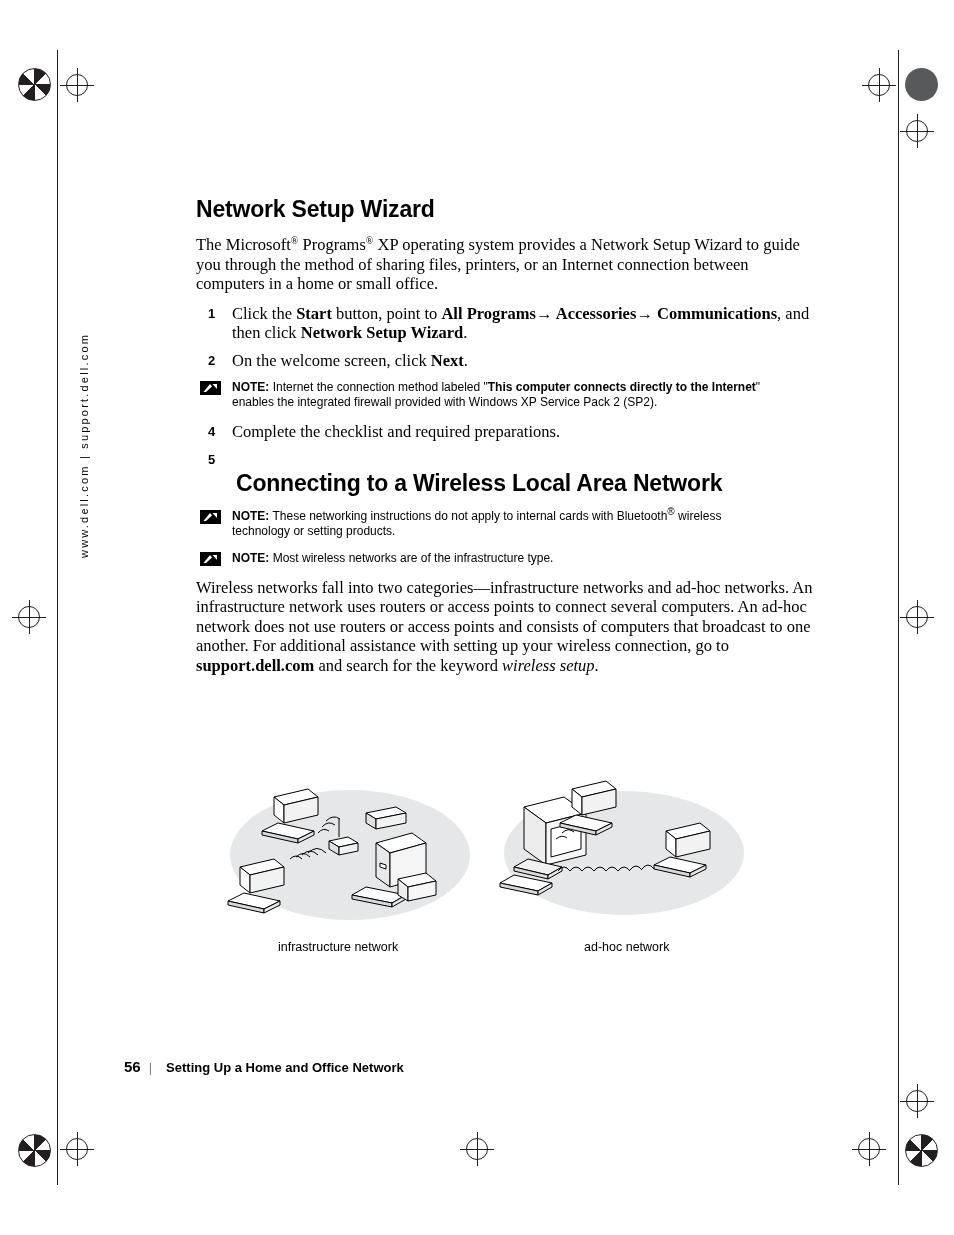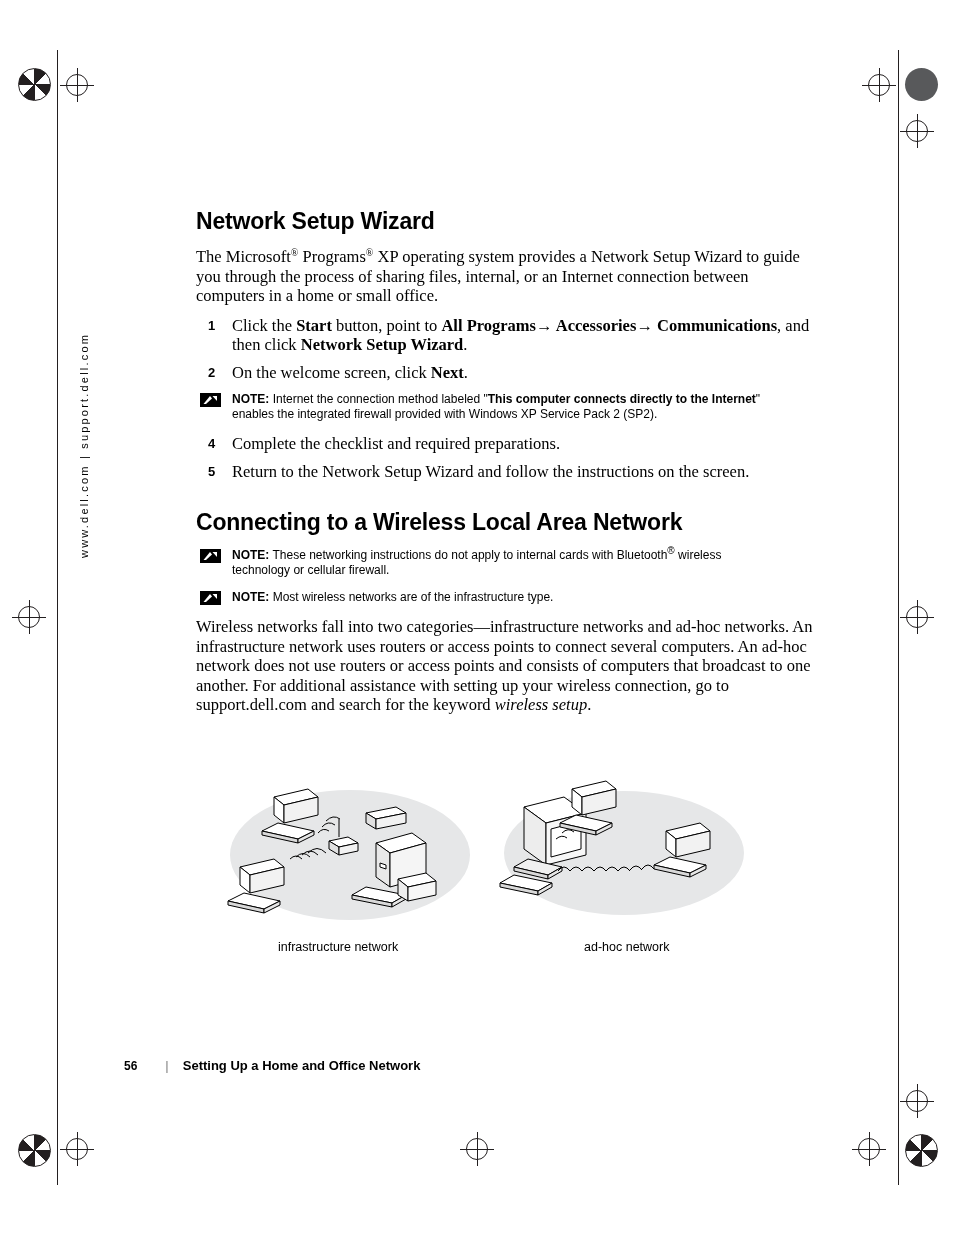--- a/index.html
+++ b/index.html
@@ -61,51 +61,52 @@
     font-size: 11px;
     letter-spacing: 2.2px;
     color: #000;
     white-space: nowrap;
   }
 
   
   .content {
     position: absolute;
     left: 196px;
-    top: 208px;
+    top: 196px;
     width: 620px;
   }
   h1.chapter {
     font-family: "Liberation Sans", sans-serif;
     font-weight: bold;
     font-size: 23px;
     margin: 0 0 12px 0;
     letter-spacing: -0.2px;
   }
   h1.chapter.second {
     margin-top: 28px;
+    margin-left: 40px;
   }
   h2.sub {
     font-family: "Liberation Sans", sans-serif;
     font-weight: bold;
     font-size: 13.5px;
     margin: 22px 0 8px 0;
   }
   p.body {
     font-size: 16.5px;
     line-height: 19.5px;
     margin: 0 0 6px 0;
     text-align: left;
   }
   sup.reg {
     font-size: 10px;
     vertical-align: super;
     line-height: 0;
   }
-  .bold { font-weight: normal; }
+  .bold { font-weight: bold; }
   .ital { font-style: italic; }
 
   ol.steps {
     margin: 10px 0 0 0;
     padding: 0;
     list-style: none;
   }
   ol.steps li {
     position: relative;
     font-size: 16.5px;
@@ -169,22 +170,22 @@
   .footer {
     position: absolute;
     left: 124px;
     top: 1058px;
     font-family: "Liberation Sans", sans-serif;
     display: flex;
     align-items: baseline;
   }
   .footer .pageno {
     font-weight: bold;
-    font-size: 12px;
-    margin-right: 28px;
+    font-size: 15px;
+    margin-right: 8px;
   }
   .footer .sep {
     color: #808080;
     font-size: 13px;
     margin-right: 14px;
   }
   .footer .ftitle {
     font-size: 13px;
     font-weight: bold;
   }
@@ -235,21 +236,21 @@
 
 <div class="crop-line" style="left:57px;top:50px;width:1px;height:1135px;"></div>
 <div class="crop-line" style="left:898px;top:50px;width:1px;height:1135px;"></div>
 
 <div class="side-url">www.dell.com | support.dell.com</div>
 
 <div class="content">
 
   <h1 class="chapter">Network Setup Wizard</h1>
 
-  <p class="body"><span>The Microsoft</span><sup class="reg">®</sup><span> Programs</span><sup class="reg">®</sup><span> XP operating system provides a Network Setup Wizard to guide you through the process of sharing files, internal, or an Internet connection between computers in a home or small office.</span></p>
+  <p class="body"><span>The Microsoft</span><sup class="reg">®</sup><span> Programs</span><sup class="reg">®</sup><span> XP operating system provides a Network Setup Wizard to guide you through the method of sharing files, printers, or an Internet connection between computers in a home or small office.</span></p>
 
   <ol class="steps">
     <li>
       <span class="num">1</span>
       <span class="step-text"><span>Click the </span><span style="font-weight: bold;">Start</span><span> button, point to </span><span style="font-weight: bold;">All Programs</span><span style="font-weight: normal;">→</span><span style="font-weight: bold;"> Accessories</span><span style="font-weight: normal;">→</span><span style="font-weight: bold;"> Communications</span><span>, and then click </span><span style="font-weight: bold;">Network Setup Wizard</span><span>.</span></span>
     </li>
     <li>
       <span class="num">2</span>
       <span class="step-text"><span>On the welcome screen, click </span><span style="font-weight: bold;">Next</span><span>.</span></span>
     </li>
@@ -269,35 +270,34 @@
     <span class="note-label">NOTE:</span><span> Internet the connection method labeled "</span><span class="note-label">This computer connects directly to the Internet</span><span>"</span><br><span>enables the integrated firewall provided with Windows XP Service Pack 2 (SP2).</span>
   </div>
 
   <ol class="steps">
     <li>
       <span class="num">4</span>
       <span class="step-text"><span>Complete the checklist and required preparations.</span></span>
     </li>
     <li>
       <span class="num">5</span>
-      <span class="step-text"><span>Return to the Network Setup Wizard and follow the instructions on the screen.</span></span>
     </li>
   </ol>
 
   <h1 class="chapter second">Connecting to a Wireless Local Area Network</h1>
 
   <div class="note">
     <span class="note-icon">
       <svg width="21" height="14" viewBox="0 0 21 14">
         <rect x="0" y="0" width="21" height="14" fill="#000000"></rect>
         <path d="M3.5 11 L10 3 L12 5.5 L6 11 Z" fill="#ffffff"></path>
         <path d="M12.5 3 L17 3 L17 8 Z" fill="#ffffff"></path>
       </svg>
     </span>
-    <span class="note-label">NOTE:</span><span> These networking instructions do not apply to internal cards with Bluetooth</span><sup class="reg">®</sup><span> wireless</span><br><span>technology or cellular firewall.</span>
+    <span class="note-label">NOTE:</span><span> These networking instructions do not apply to internal cards with Bluetooth</span><sup class="reg">®</sup><span> wireless</span><br><span>technology or setting products.</span>
   </div>
 
 
   <div class="note">
     <span class="note-icon">
       <svg width="21" height="14" viewBox="0 0 21 14">
         <rect x="0" y="0" width="21" height="14" fill="#000000"></rect>
         <path d="M3.5 11 L10 3 L12 5.5 L6 11 Z" fill="#ffffff"></path>
         <path d="M12.5 3 L17 3 L17 8 Z" fill="#ffffff"></path>
       </svg>

